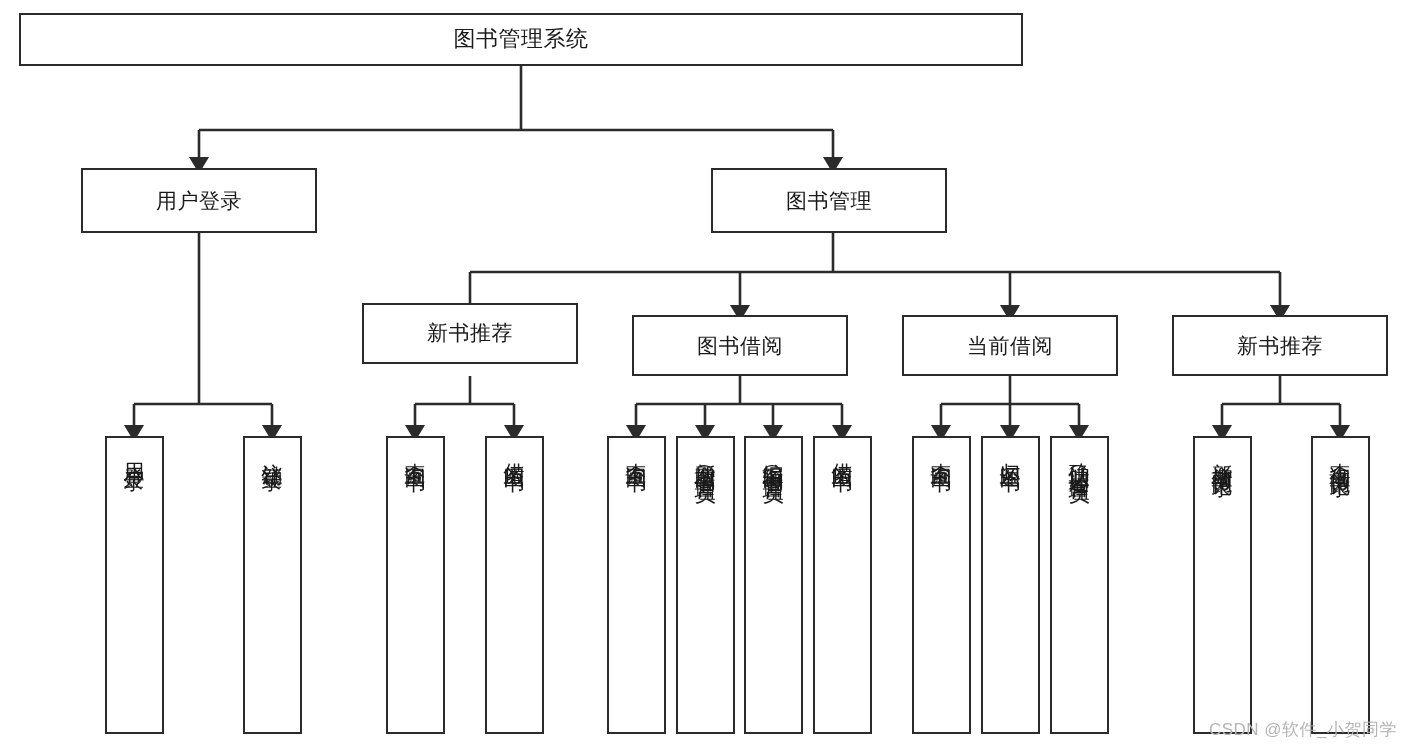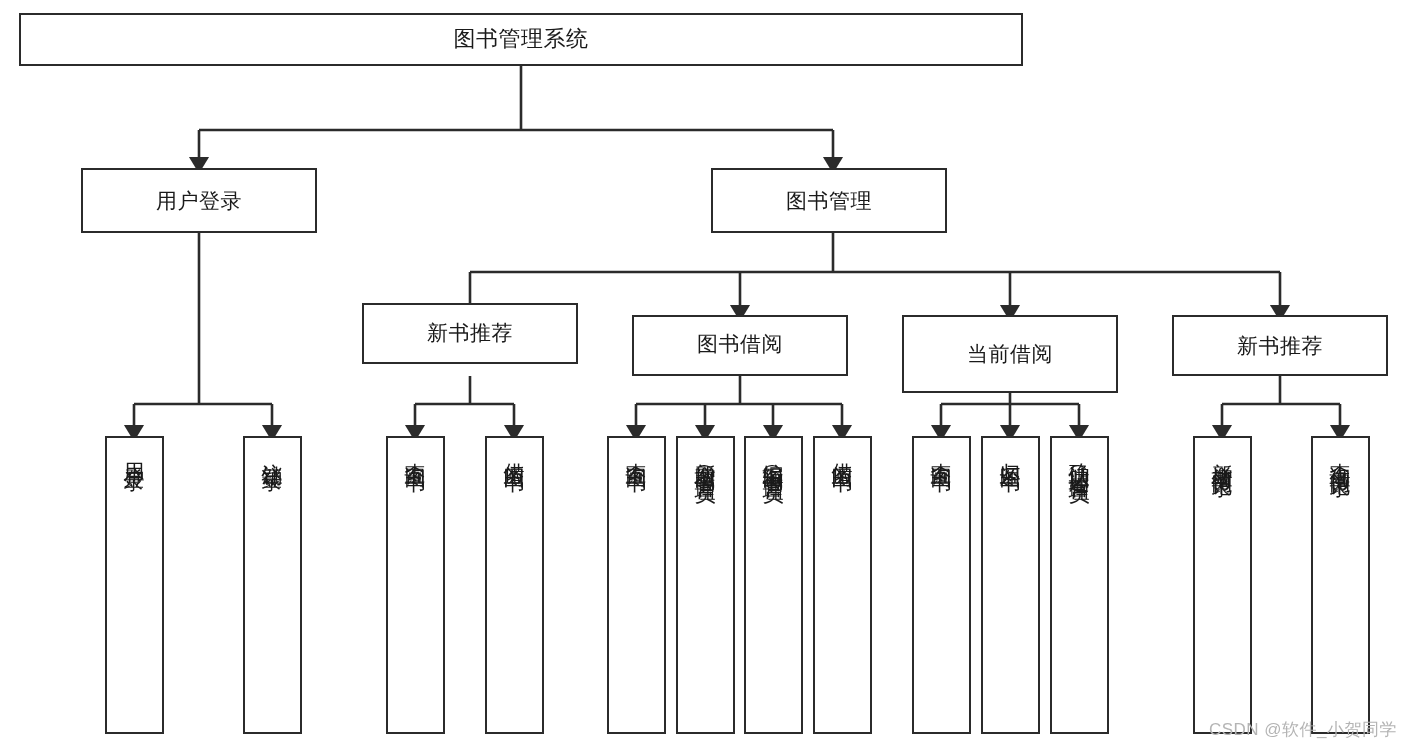--- a/index.html
+++ b/index.html
@@ -138,24 +138,24 @@
   <div class="node horiz" style="left:81px; top:168px; width:236px; height:65px;">
     <span class="label">用户登录</span>
   </div>
   <div class="node horiz" style="left:711px; top:168px; width:236px; height:65px;">
     <span class="label">图书管理</span>
   </div>
 
   <div class="node horiz" style="left:362px; top:303px; width:216px; height:61px;font-family:Liberation Serif, serif;">
     <span class="label">新书推荐</span>
   </div>
-  <div class="node horiz" style="left:632px; top:315px; width:216px; height:61px;font-family:Liberation Mono, monospace;">
+  <div class="node horiz" style="left:632px; top:315px; width:216px; height:61px;">
     <span class="label">图书借阅</span>
   </div>
-  <div class="node horiz" style="left:902px; top:315px; width:216px; height:78px;">
+  <div class="node horiz" style="left:902px; top:315px; width:216px; height:61px;">
     <span class="label">当前借阅</span>
   </div>
   <div class="node horiz" style="left:1172px; top:315px; width:216px; height:61px;">
     <span class="label">新书推荐</span>
   </div>
 
   <div class="node vert" style="left:105px; top:436px; width:59px; height:298px;">
     <span class="label">用户登录</span>
   </div>
   <div class="node vert" style="left:243px; top:436px; width:59px; height:298px;">

